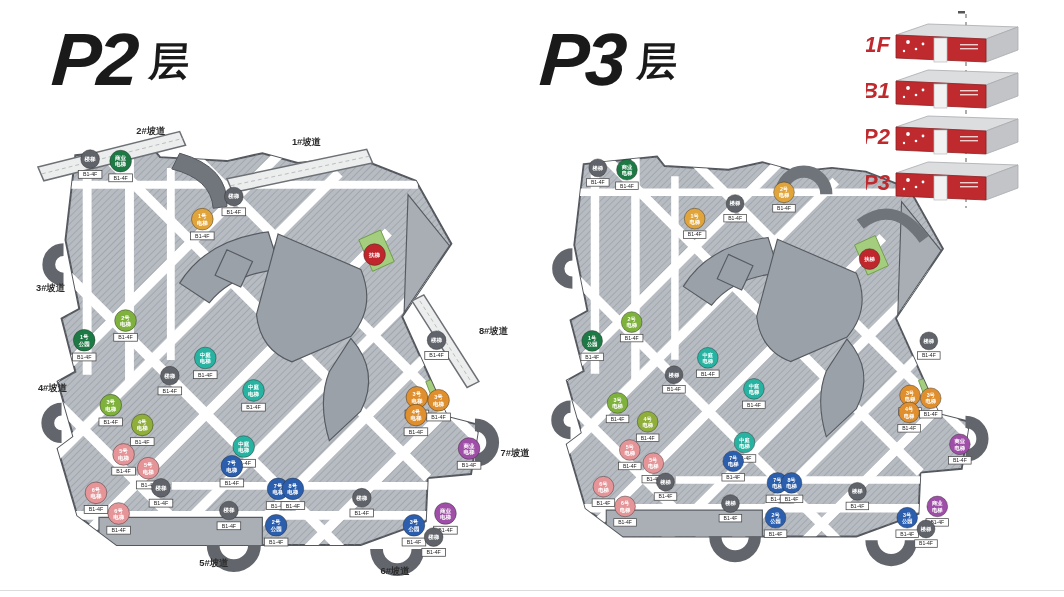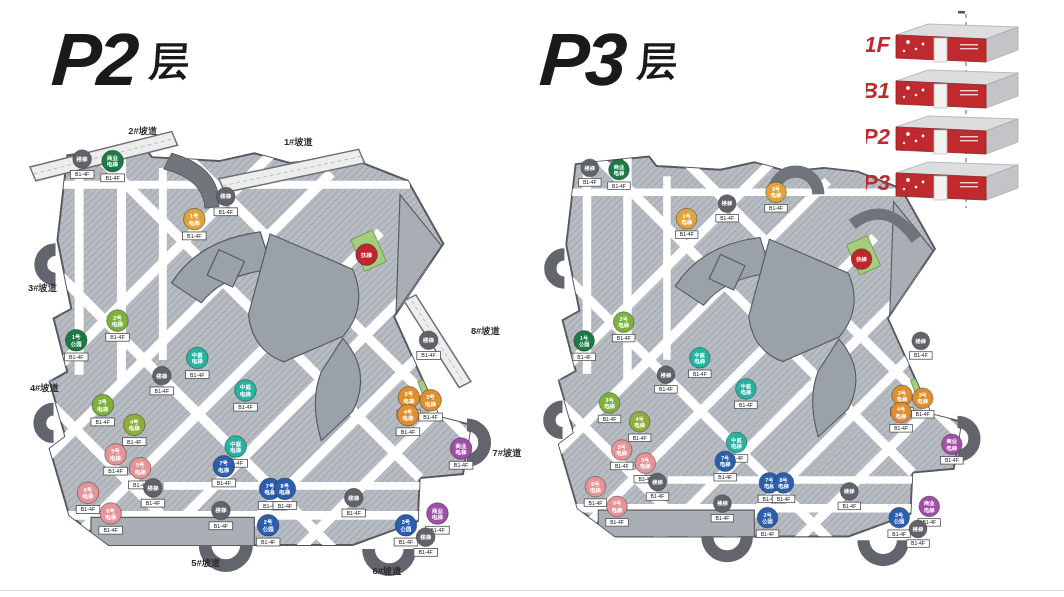--- a/index.html
+++ b/index.html
@@ -3,21 +3,21 @@
 <meta charset="utf-8">
 <style>
   html,body{margin:0;padding:0;background:#fff;}
   .canvas{position:relative;width:1064px;height:597px;background:#ffffff;overflow:hidden;
           font-family:"Liberation Sans","DejaVu Sans",sans-serif;}
   .title{position:absolute;display:flex;align-items:flex-end;gap:14px;color:#1a1a1a;}
   .title .big{font-size:74px;font-weight:900;font-style:italic;letter-spacing:-4px;line-height:.82;transform:skewX(-4deg);}
   .title .suffix{font-size:40px;font-weight:800;padding-bottom:2px;transform:skewX(-4deg);}
   #t-p2{left:52px;top:30px;}
   #t-p3{left:540px;top:30px;}
-  .plan{position:absolute;}
+  .plan{position:absolute;margin-left:8px;}
   #plan-p2{left:26px;top:122px;width:502px;height:466px;}
   #plan-p3{left:536px;top:134px;width:480px;height:442px;}
   .plan svg{width:100%;height:100%;display:block;}
   #legend{position:absolute;left:866px;top:8px;width:198px;height:202px;}
   .baseline{position:absolute;left:0;top:590px;width:1064px;height:1px;background:#dcdcdc;}
 </style>
 </head>
 <body>
 
 <div class="canvas">

